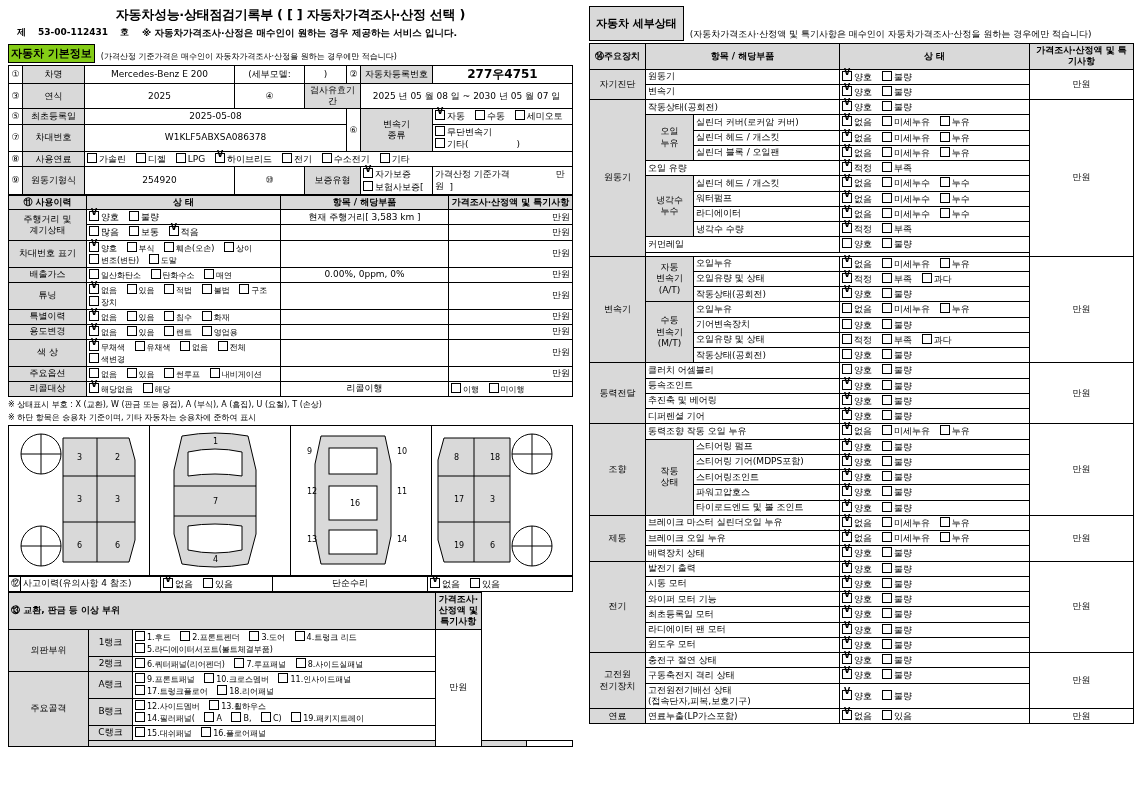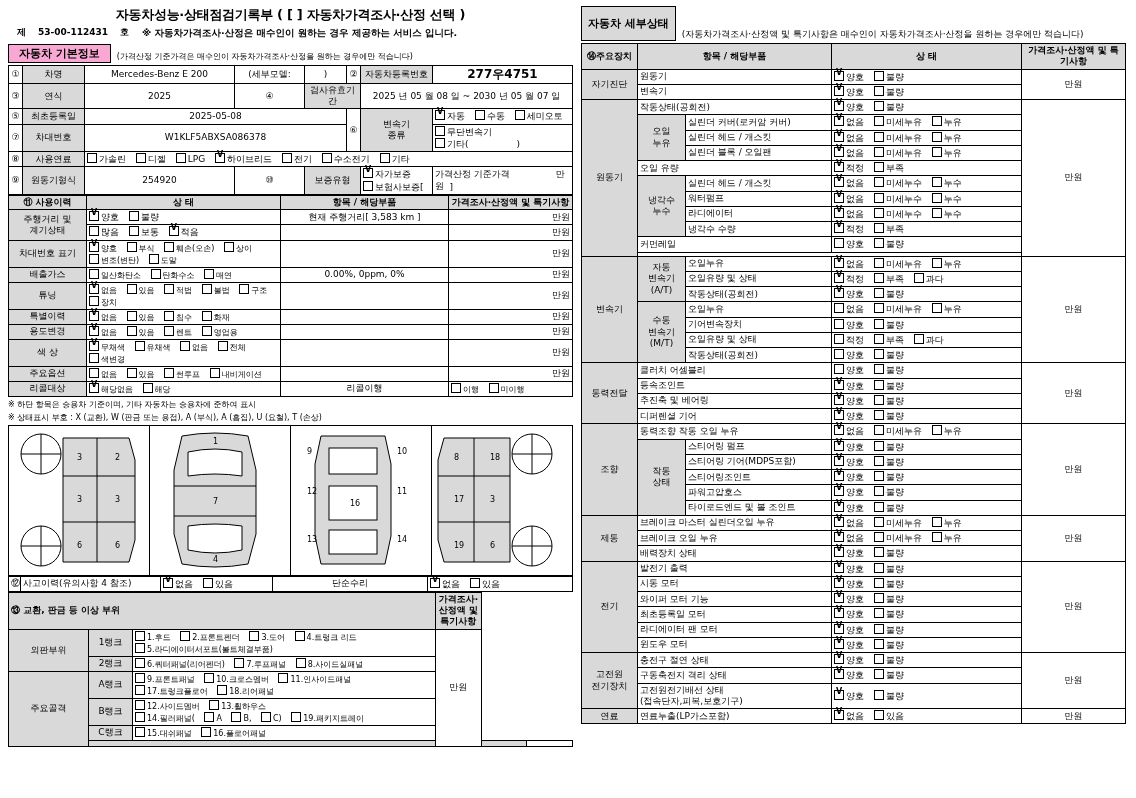--- a/index.html
+++ b/index.html
@@ -2,36 +2,36 @@
 <html lang="ko"><head>
 <meta charset="utf-8">
 <style>
   html,body{margin:0;padding:0;}
   body{
     width:1136px;height:798px;background:#fff;
     font-family:"DejaVu Sans","Liberation Sans",sans-serif;
     font-size:9px;color:#000;overflow:hidden;
   }
   .page{position:relative;width:1136px;height:798px;box-sizing:border-box;padding:6px 8px;}
-  .cols{display:flex;gap:8px;align-items:flex-start;}
+  .cols{display:flex;gap:16px;align-items:flex-start;}
   .colL{width:565px;flex:0 0 565px;}
   .colR{width:545px;flex:0 0 545px;}
 
   table{border-collapse:collapse;width:100%;table-layout:fixed;}
   td,th{border:1px solid #000;padding:1px 2px;vertical-align:middle;font-size:9px;line-height:1.25;}
   .noborder td{border:none;}
   .c{text-align:center;}
   .l{text-align:left;}
   .r{text-align:right;}
   .b{font-weight:bold;}
   .shade{background:#d9d9d9;}
   .hdr{font-weight:bold;background:#d9d9d9;text-align:center;}
   .title{text-align:center;font-weight:bold;font-size:13px;letter-spacing:-0.3px;}
   .sec{display:flex;align-items:flex-end;gap:6px;margin:4px 0 2px;}
-  .sec .nm{font-weight:bold;font-size:11px;background:#f9a8d4;border:1px solid #000;padding:1px 10px;}
+  .sec .nm{font-weight:bold;font-size:11px;background:#84cc16;border:1px solid #000;padding:1px 2px;}
   .sec .nt{font-size:8px;color:#000;padding-bottom:1px;}
   .chk{display:inline-block;width:8px;height:8px;border:1px solid #000;margin-right:2px;vertical-align:-1px;position:relative;background:#fff;}
   .chk.on:after{content:"V";position:absolute;left:0;top:-3px;font-size:8px;font-weight:bold;line-height:8px;width:8px;text-align:center;}
   .opt{display:inline-block;margin-right:7px;white-space:nowrap;}
   .tiny{font-size:8px;}
   .big{font-size:12px;font-weight:bold;}
   .note{font-size:8px;margin:2px 0;}
   .stitle{font-weight:bold;font-size:11px;background:#d9d9d9;border:1px solid #000;padding:9px 6px;display:inline-block;}
   .rhead{display:flex;align-items:flex-end;gap:6px;margin-bottom:2px;}
   svg{display:block;}
@@ -269,22 +269,22 @@
         <td class="c">리콜이행</td>
         <td class="l tiny">
           <span class="opt"><span class="chk"></span><span>이행</span></span>
           <span class="opt"><span class="chk"></span><span>미이행</span></span>
         </td>
       </tr>
     </tbody>
         </table>
 
 
+    <div class="note">※ 상태표시 부호 : X (교환), W (판금 또는 용접), A (부식), A (흠집), U (요철), T (손상)</div>
     <div class="note">※ 하단 항목은 승용차 기준이며, 기타 자동차는 승용차에 준하여 표시</div>
-    <div class="note">※ 상태표시 부호 : X (교환), W (판금 또는 용접), A (부식), A (흠집), U (요철), T (손상)</div>
 
     <table>
       <tbody>
             <tr>
         <td style="height:145px;padding:2px">
           <svg width="128" height="140" viewBox="0 0 128 140">
             <ellipse cx="30" cy="24" rx="20" ry="20" fill="none" stroke="#000"></ellipse>
             <line x1="10" y1="24" x2="50" y2="24" stroke="#000"></line>
                   <line x1="30" y1="4" x2="30" y2="44" stroke="#000"></line>
             <ellipse cx="30" cy="116" rx="20" ry="20" fill="none" stroke="#000"></ellipse>

